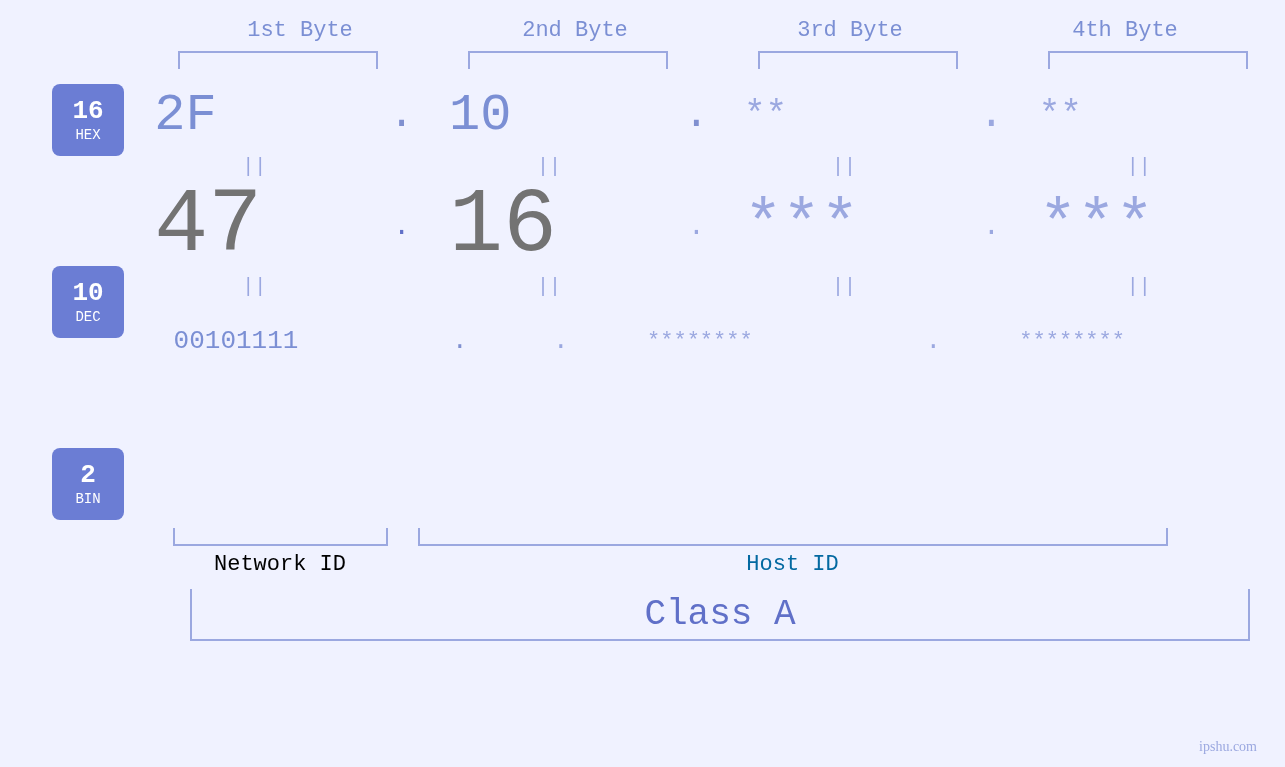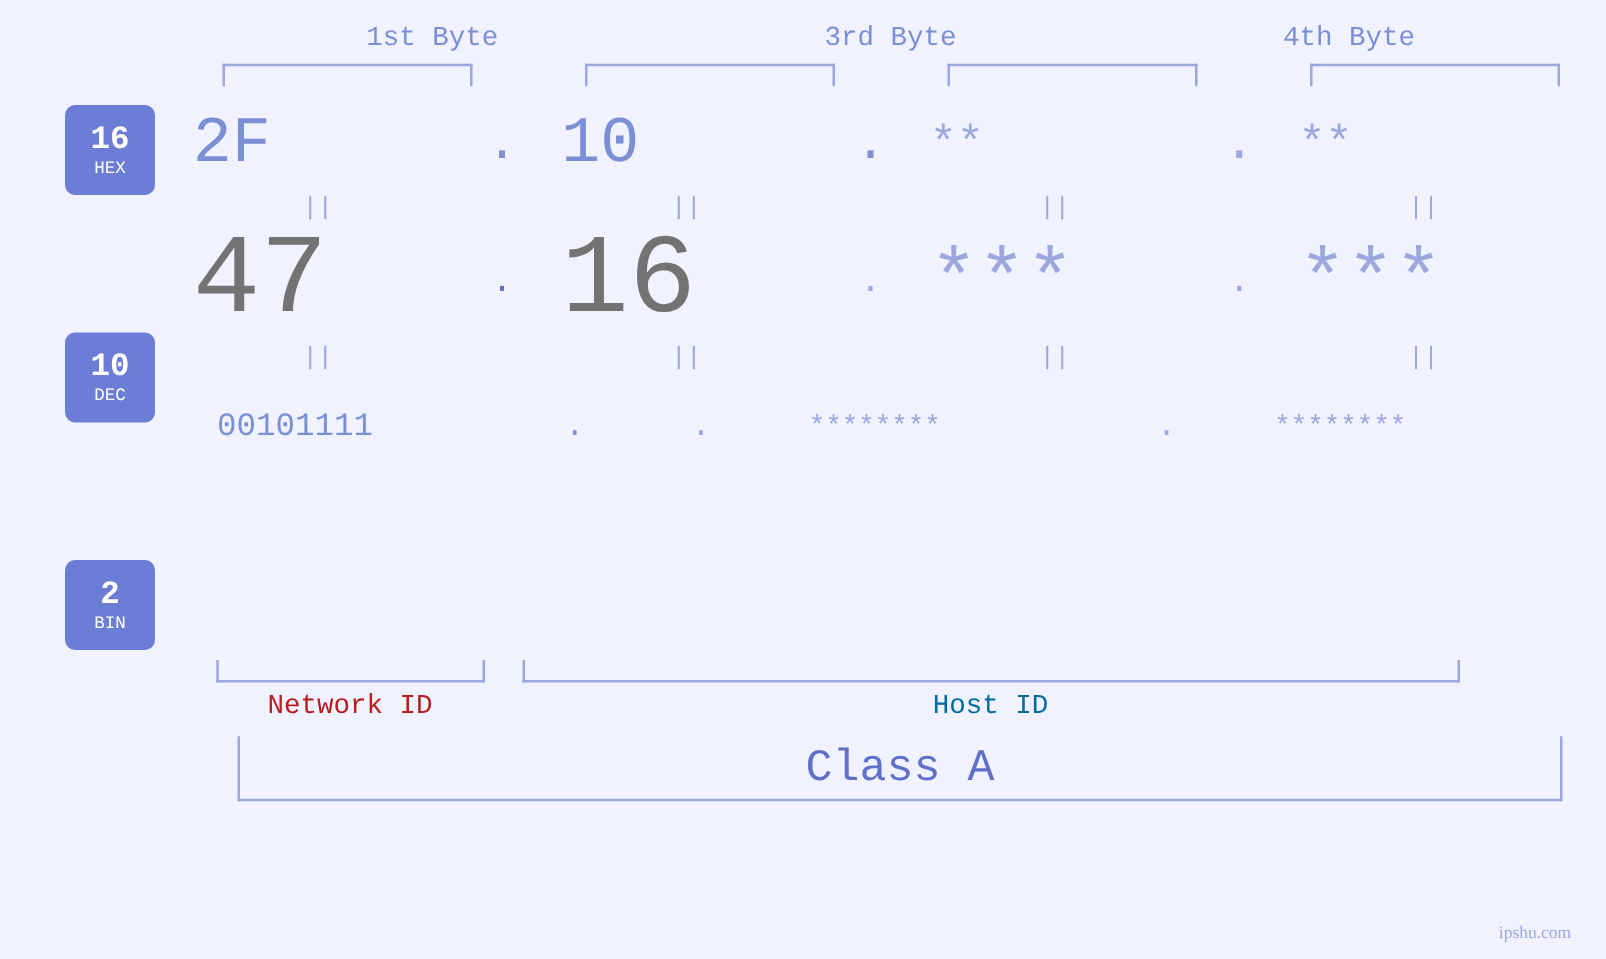--- a/index.html
+++ b/index.html
@@ -182,20 +182,21 @@
     }
 
   </style>
 </head>
 <body>
 
 <div class="container">
 
   <div class="byte-labels">
     <div class="byte-label">1st Byte</div>
+    <div class="byte-label">2nd Byte</div>
     <div class="byte-label">3rd Byte</div>
     <div class="byte-label">4th Byte</div>
   </div>
 
   <div class="bracket-row">
     <div class="bracket-top"></div>
     <div style="width:30px;"></div>
     <div class="bracket-top"></div>
     <div style="width:30px;"></div>
     <div class="bracket-top"></div>
@@ -310,21 +311,21 @@
     </div>
   </div>
 
   <div style="display:flex; flex-direction:row; width:1100px; margin-left:160px; margin-top:8px; align-items:flex-end;">
     <div style="width:215px; height:18px; border-bottom:2px solid #9ba8e0; border-left:2px solid #9ba8e0; border-right:2px solid #9ba8e0;"></div>
     <div style="width:30px;"></div>
     <div style="width:750px; height:18px; border-bottom:2px solid #9ba8e0; border-left:2px solid #9ba8e0; border-right:2px solid #9ba8e0;"></div>
   </div>
 
   <div style="display:flex; flex-direction:row; width:1100px; margin-left:160px; margin-top:6px;">
-    <div style="width:215px; text-align:center; color:#b91c1c; font-size:22px; font-family:'Courier New',monospace;">Network ID</div>
+    <div style="width:215px; text-align:center; color:#000000; font-size:22px; font-family:'Courier New',monospace;">Network ID</div>
     <div style="width:30px;"></div>
     <div style="width:750px; text-align:center; color:#0369a1; font-size:22px; font-family:'Courier New',monospace;">Host ID</div>
   </div>
 
   <div style="display:flex; flex-direction:row; width:1060px; margin-left:155px; margin-top:12px; border-bottom:2px solid #9ba8e0; border-left:2px solid #9ba8e0; border-right:2px solid #9ba8e0; height:52px; justify-content:center; align-items:center;">
     <span class="class-label">Class A</span>
   </div>
 
   <div class="watermark">ipshu.com</div>
 

